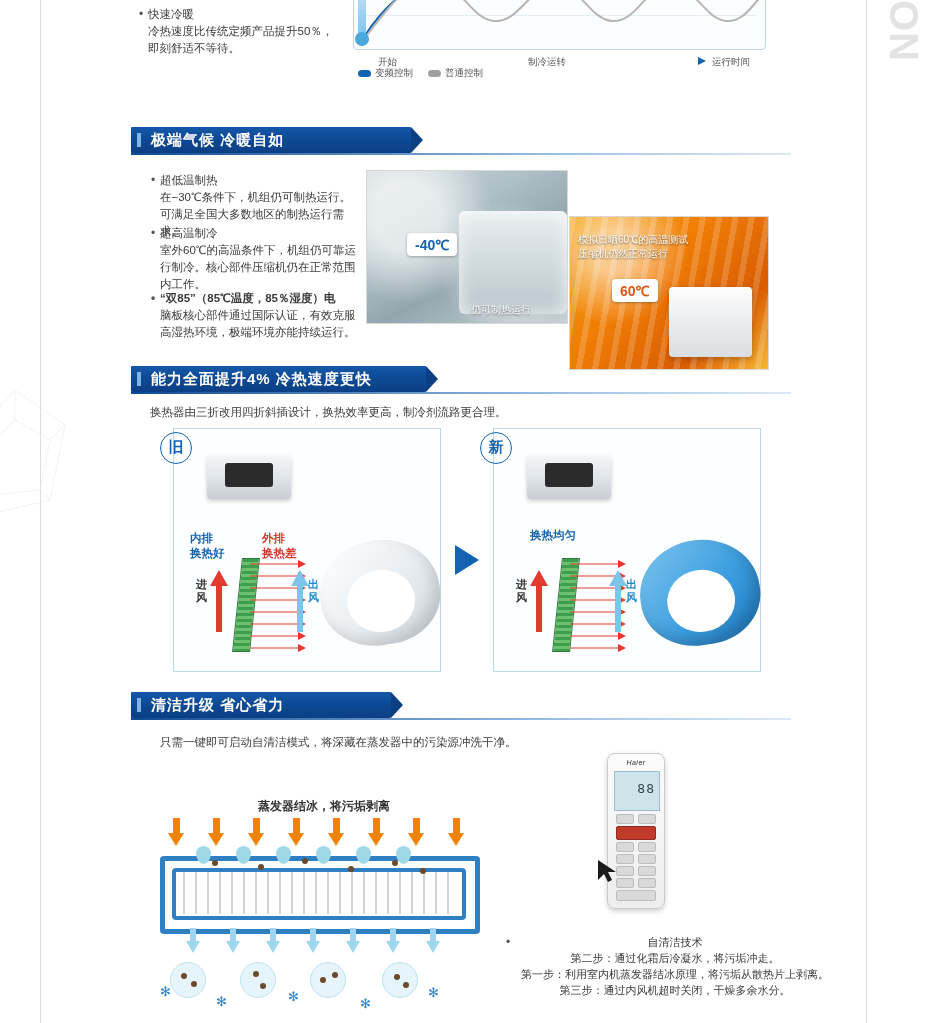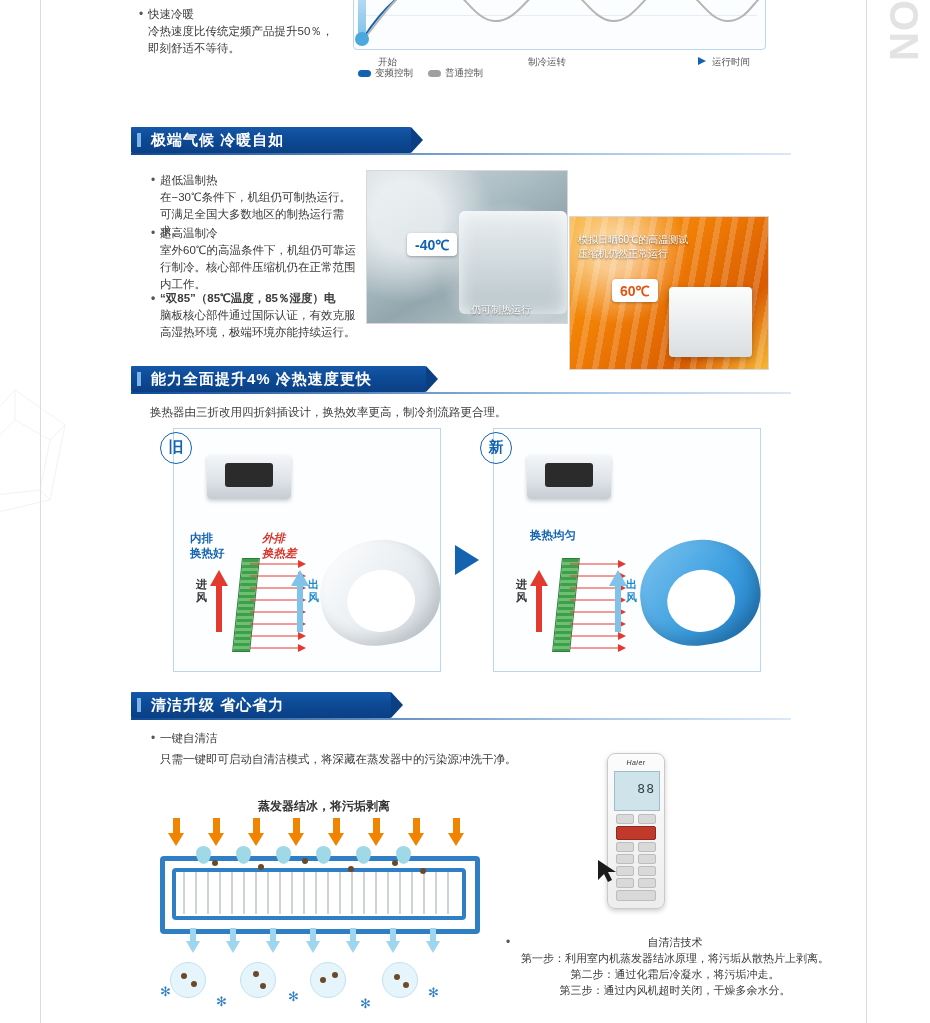--- a/index.html
+++ b/index.html
@@ -287,21 +287,21 @@
   }
   .fan-new:after {
     content: "";
     position: absolute;
     left: 26px; top: 30px;
     width: 68px; height: 62px;
     border-radius: 50%;
     background: #ffffff;
   }
   .lbl-blue { position: absolute; color: #1463b0; font-size: 11.5px; font-weight: bold; line-height: 15px; white-space: nowrap; }
-  .lbl-red  { position: absolute; color: #d8372b; font-size: 11.5px; font-weight: bold; line-height: 15px; white-space: nowrap; font-style: italic; }
+  .lbl-red  { position: absolute; color: #d8372b; font-size: 11.5px; font-weight: bold; line-height: 15px; white-space: nowrap; }
   .lbl-vert { position: absolute; font-size: 11px; line-height: 13px; width: 12px; color: #333; font-weight: bold; }
   .lbl-vert-blue { position: absolute; font-size: 11px; line-height: 13px; width: 12px; color: #1e8bd0; font-weight: bold; }
 
   
   .sc-title {
     position: absolute;
     font-size: 12px;
     color: #333;
     font-weight: bold;
     white-space: nowrap;
@@ -575,21 +575,20 @@
   <div class="fan-new" style="left:640px; top:540px; transform: rotate(-8deg);"></div>
 
   <div class="banner" style="left:131px; top:692px; width:660px;">
     <div class="bar" style="width:260px;"></div>
     <div class="tick"></div>
     <div class="title">清洁升级 省心省力</div>
     <div class="underline" style="width:660px;"></div>
   </div>
 
   <div class="txt" style="left:160px; top:730px; width:440px;">
-    <div class="bullet-dot" style="position:relative;">一键自清洁</div>
     <div style="margin-top:4px;">只需一键即可启动自清洁模式，将深藏在蒸发器中的污染源冲洗干净。</div>
   </div>
 
   <div class="sc-title" style="left:258px; top:798px;">蒸发器结冰，将污垢剥离</div>
 
   <div class="down-arrow-orange" style="left:168px; top:818px;">
       <div class="shaft"></div>
       <div class="head"></div>
     </div>
   <div class="down-arrow-orange" style="left:208px; top:818px;">
@@ -735,18 +734,18 @@
     <div class="remote-btn" style="left:8px; top:124px; width:16px; height:8px;"></div>
     <div class="remote-btn" style="left:30px; top:124px; width:16px; height:8px;"></div>
     <div class="remote-btn" style="left:8px; top:136px; width:38px; height:9px;"></div>
   </div>
   <svg class="remote-pointer" viewBox="0 0 26 26">
     <polygon points="4,2 4,22 10,16 14,24 18,22 14,14 22,14" fill="#1b1b1b"></polygon>
   </svg>
 
   <div class="txt small" style="left:515px; top:934px; width:320px;text-align:center;">
     <div class="bullet-dot" style="position:relative;">自清洁技术</div>
+    <div>第二步：通过化霜后冷凝水，将污垢冲走。</div>
     <div>第一步：利用室内机蒸发器结冰原理，将污垢从散热片上剥离。</div>
-    <div>第二步：通过化霜后冷凝水，将污垢冲走。</div>
     <div>第三步：通过内风机超时关闭，干燥多余水分。</div>
   </div>
 
 </div>
 
 </body></html>

